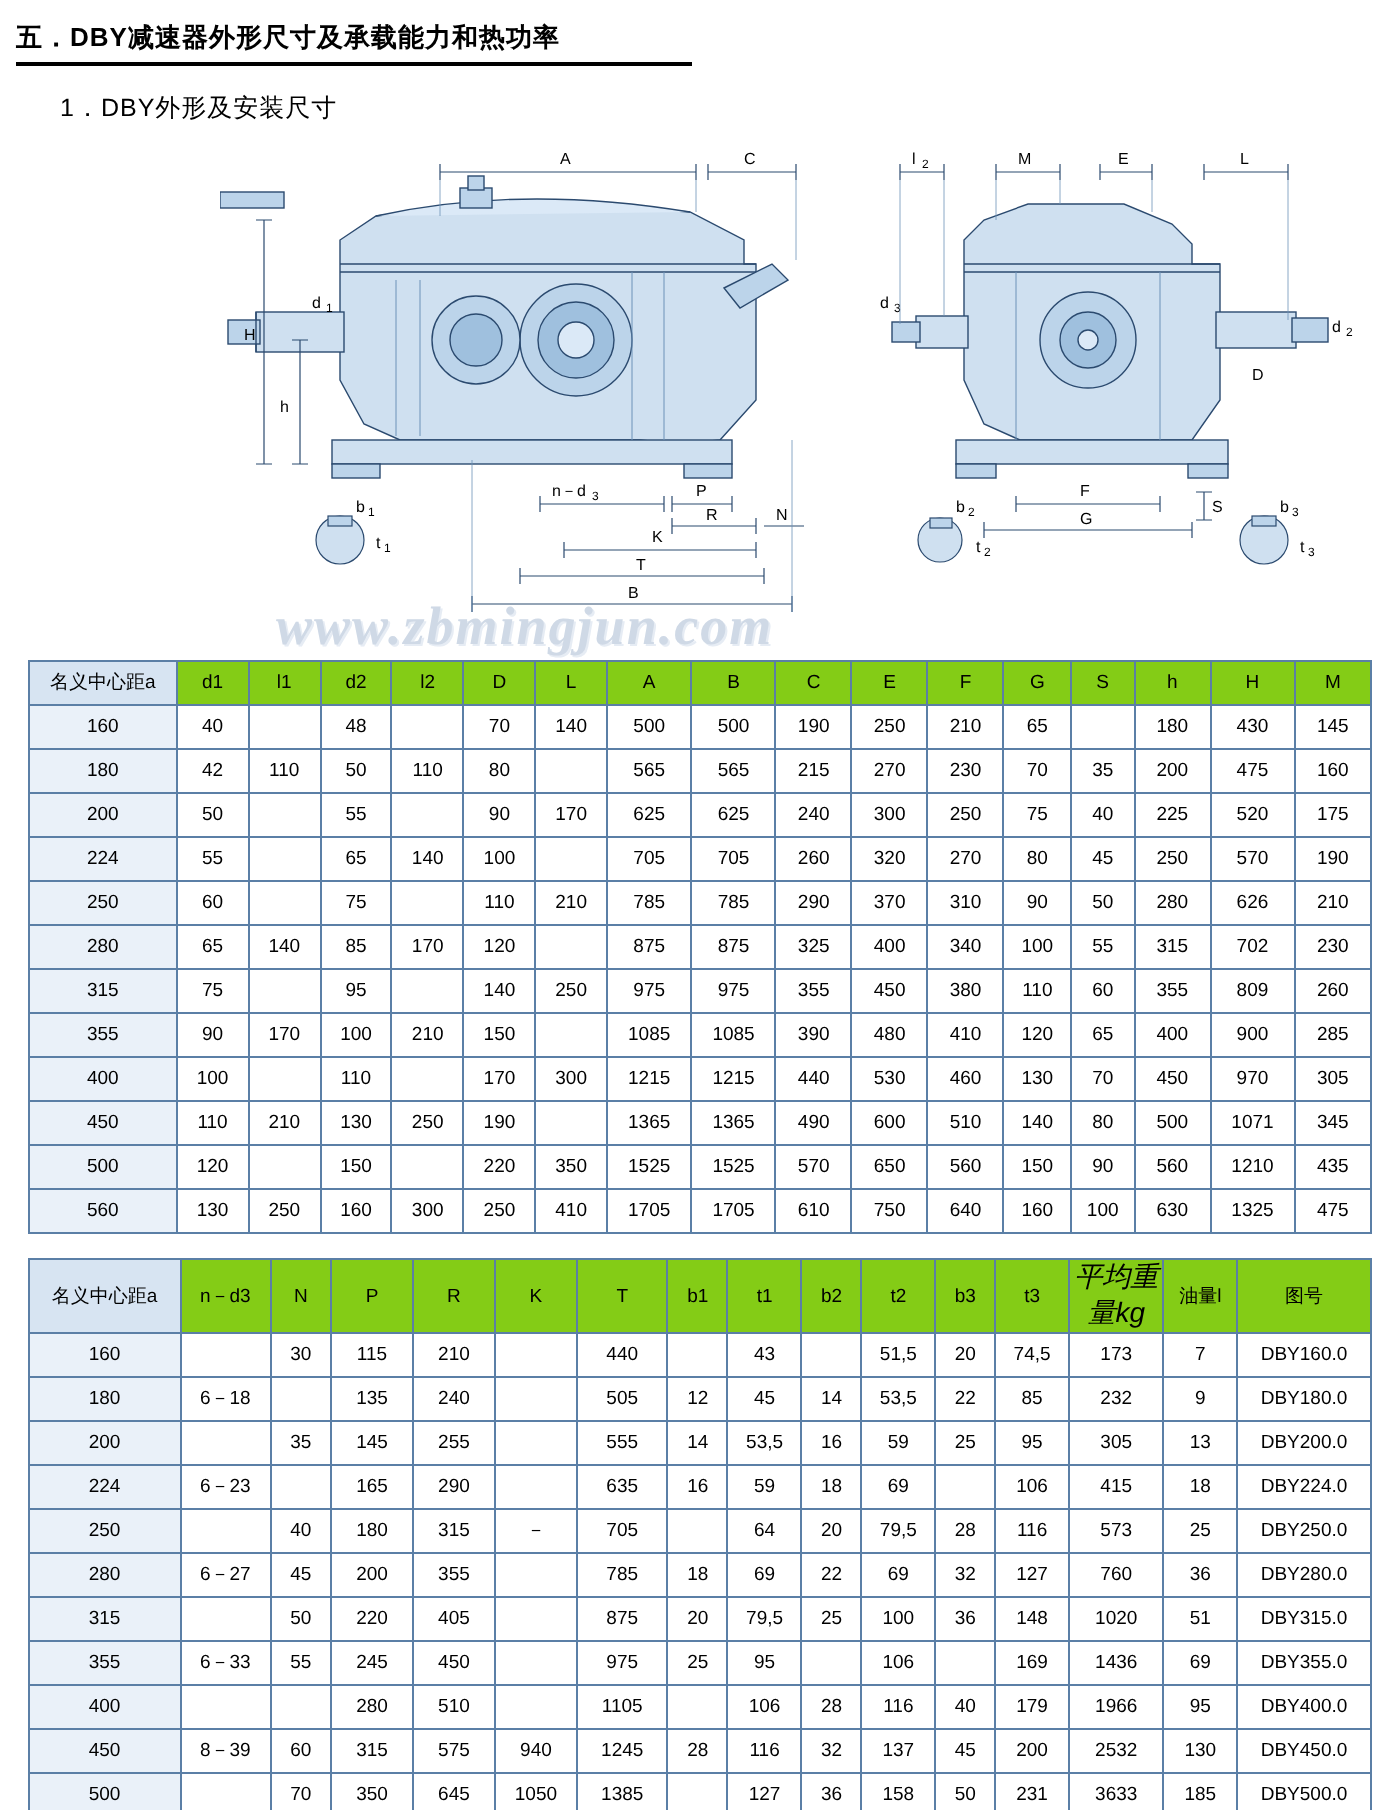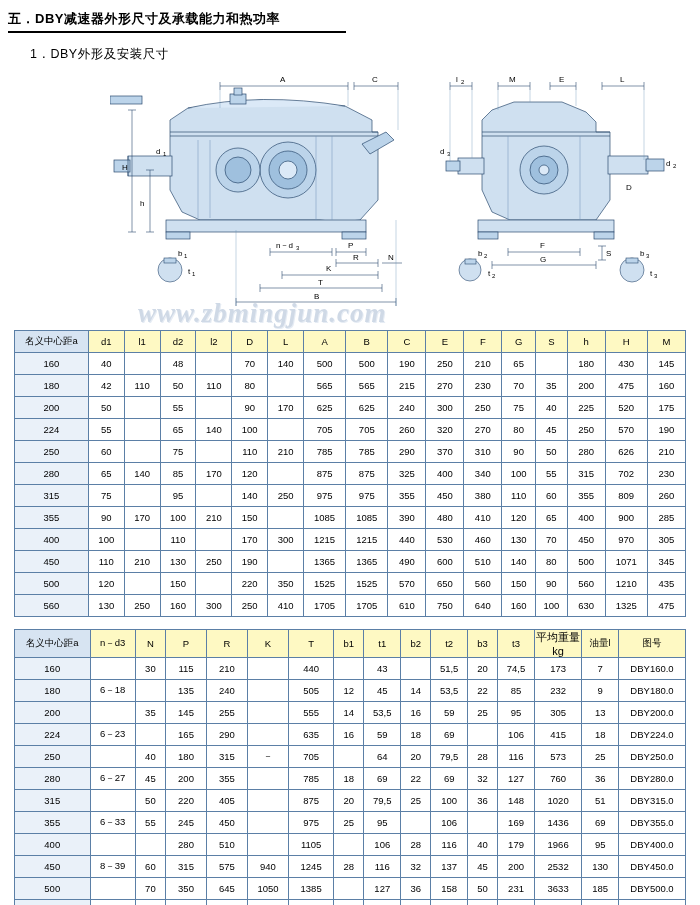--- a/index.html
+++ b/index.html
@@ -52,30 +52,30 @@
     font-size:9.5px;
     text-align:center;
     vertical-align:middle;
     padding:0;
     height:21px;
     font-family:"Liberation Sans", sans-serif;
     color:#000;
     background:#ffffff;
   }
   table th{
-    background:#fef9c3;
+    background:#84cc16;
     font-weight:normal;
     height:21px;
     font-size:9.5px;
   }
   .t1{left:14px;top:330px;width:672px;}
   .t2{left:14px;top:629px;width:672px;}
   .firstcol{background:#eaf1f9;}
   .hdr-first{background:#d7e4f2;}
-  .small{font-size:11px;}
+  .small{font-size:14px;font-style:italic;}
 </style>
 </head>
 <body>
 
 <div class="h1">五．DBY减速器外形尺寸及承载能力和热功率</div>
 <div class="h1-rule"></div>
 <div class="h2">1．DBY外形及安装尺寸</div>
 
 <div class="drawing">
 <svg class="dwg-svg" width="580" height="245" viewBox="0 0 580 245">

